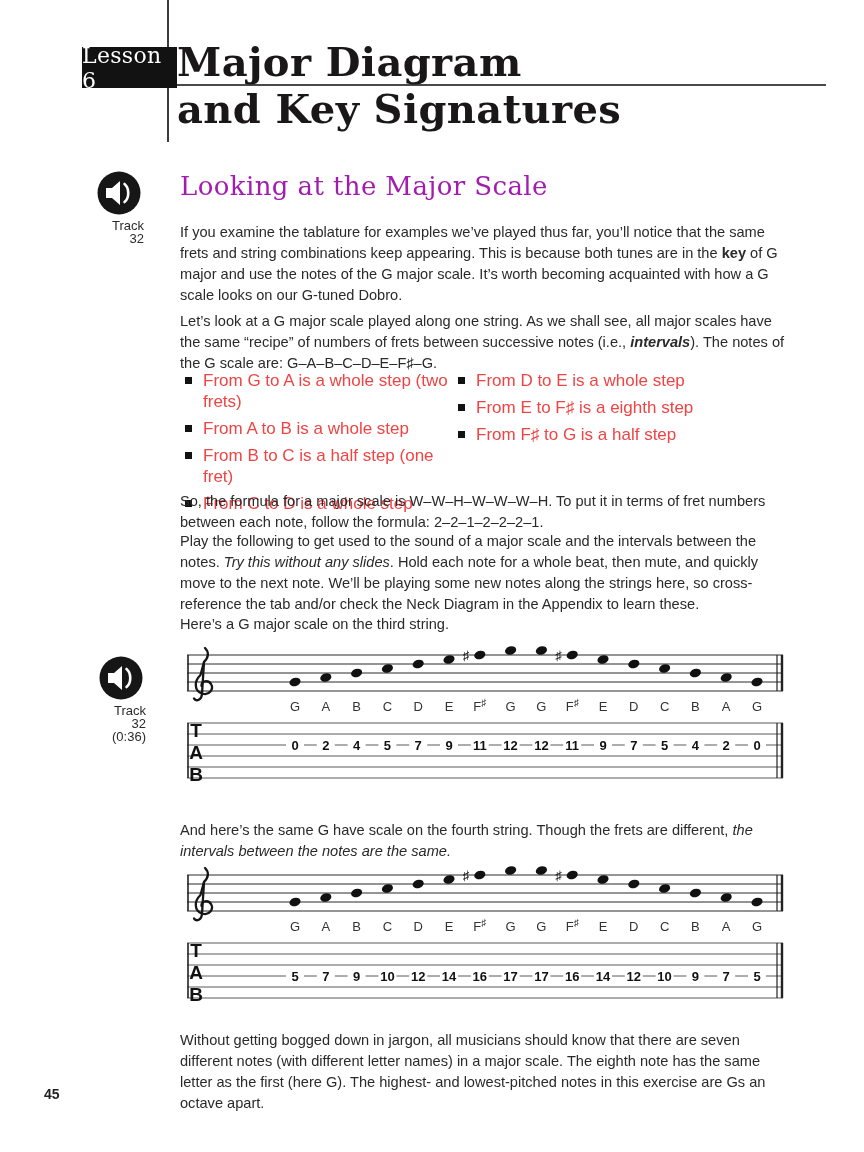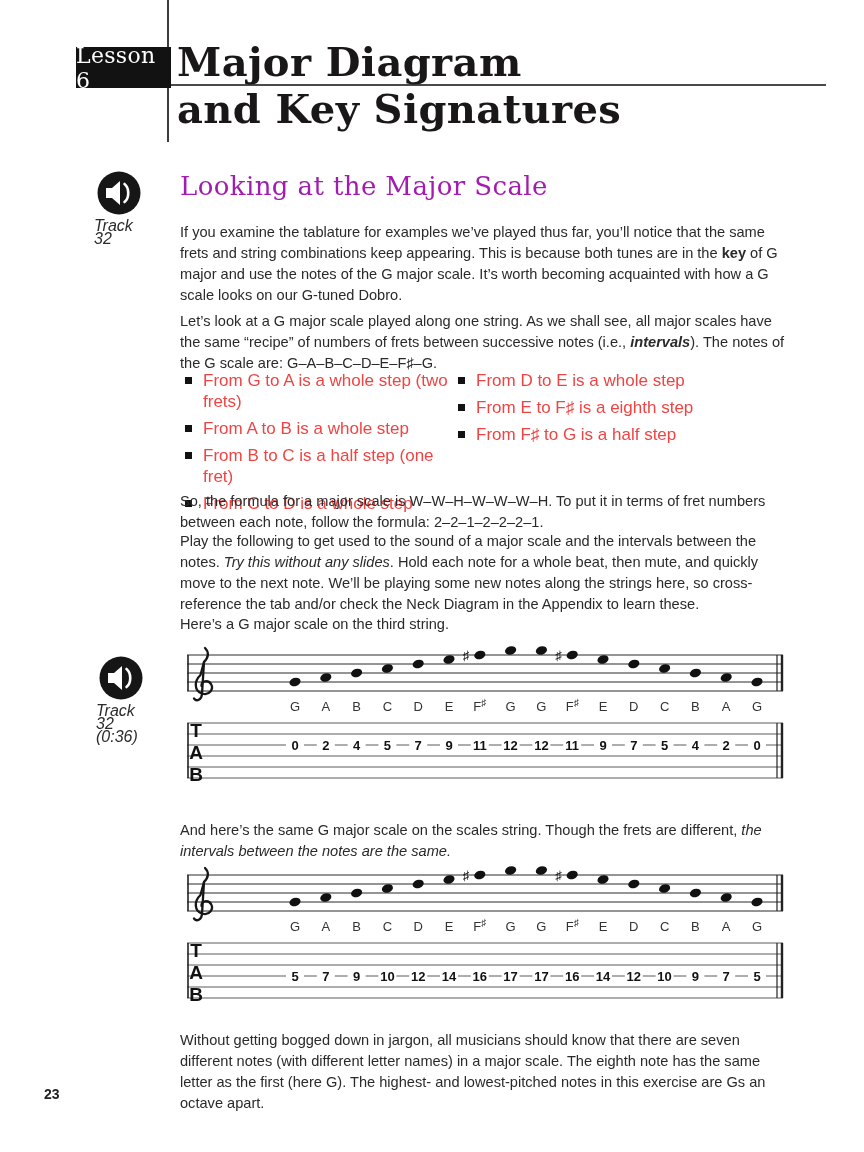--- a/index.html
+++ b/index.html
@@ -4,30 +4,30 @@
 <style>
   html,body{margin:0;padding:0;background:#e8e8e8;}
   .page{
     position:relative; width:864px; height:1152px; background:#ffffff;
     font-family:"Liberation Sans", sans-serif; color:#231f20; overflow:hidden;
     margin:0 auto;
   }
   .vrule{position:absolute; left:167px; top:0; width:2px; height:142px; background:#3c3c3c;}
   .hrule{position:absolute; left:167px; top:84px; width:659px; height:2px; background:#4a4a4a;}
   .lesson-box{
-    position:absolute; left:76px; top:47px; width:95px; height:41px; background:#121212;
+    position:absolute; left:82px; top:47px; width:95px; height:41px; background:#121212;
     color:#ffffff; font-family:"DejaVu Serif", serif; font-size:22px;
     display:flex; align-items:center; justify-content:center; letter-spacing:0.3px;
   }
   .title{
     position:absolute; left:177px; top:38px; font-family:"DejaVu Serif", serif;
     font-weight:700; font-size:40px; line-height:47px; color:#1a1718; letter-spacing:0.4px;
     white-space:nowrap;
   }
-  .audio{position:absolute; text-align:left; font-size:16px; color:#2b2b2b; line-height:13px;font-style:italic;}
+  .audio{position:absolute; text-align:right; font-size:13px; color:#2b2b2b; line-height:13px;}
   .audio svg{display:block; margin:0 auto 3px auto;}
   .section-heading{
     position:absolute; left:180px; top:171px; font-family:"DejaVu Serif", serif;
     font-size:26px; font-weight:400; color:#a21caf; letter-spacing:0.4px; white-space:nowrap;
   }
   .para{position:absolute; left:180px; width:614px; font-size:14.6px; line-height:21px; color:#2a2a2a;}
   .seg-b{font-weight:bold;margin-top:22px;}
   .seg-i{font-style:italic;}
   .seg-bi{font-weight:bold; font-style:italic;}
   .bullets{position:absolute; left:185px; top:370px; width:606px; display:flex;}
@@ -216,21 +216,21 @@
           <ellipse cx="574" cy="37" rx="5.7" ry="4.1" fill="#111"></ellipse>
         </g>
         <text x="574" y="66" font-size="13" font-family="&quot;Liberation Sans&quot;, sans-serif" text-anchor="middle" fill="#333">G</text>
         <rect x="565" y="93.5" width="18" height="13" fill="#ffffff"></rect>
         <text x="574" y="104.5" font-size="13" font-family="&quot;Liberation Sans&quot;, sans-serif" font-weight="bold" text-anchor="middle" fill="#111">0</text>
         <text x="13" y="92" font-size="19" font-family="&quot;Liberation Sans&quot;, sans-serif" font-weight="bold" text-anchor="middle" fill="#111">T</text>
         <text x="13" y="114" font-size="19" font-family="&quot;Liberation Sans&quot;, sans-serif" font-weight="bold" text-anchor="middle" fill="#111">A</text>
         <text x="13" y="136" font-size="19" font-family="&quot;Liberation Sans&quot;, sans-serif" font-weight="bold" text-anchor="middle" fill="#111">B</text>
       </svg></div>
 
-  <div class="para" style="top:820px;"><span>And here’s the same G major scale on the scales string. Though the frets are different, </span><span class="seg-i">the intervals between the notes are the same.</span></div>
+  <div class="para" style="top:820px;"><span>And here’s the same G have scale on the fourth string. Though the frets are different, </span><span class="seg-i">the intervals between the notes are the same.</span></div>
 
   <div class="music" style="top:865px;"><svg width="604" height="142" viewBox="0 0 604 142">
         <line x1="4" y1="10" x2="600" y2="10" stroke="#2b2b2b" stroke-width="1"></line>
         <line x1="4" y1="19" x2="600" y2="19" stroke="#2b2b2b" stroke-width="1"></line>
         <line x1="4" y1="28" x2="600" y2="28" stroke="#2b2b2b" stroke-width="1"></line>
         <line x1="4" y1="37" x2="600" y2="37" stroke="#2b2b2b" stroke-width="1"></line>
         <line x1="4" y1="46" x2="600" y2="46" stroke="#2b2b2b" stroke-width="1"></line>
         <line x1="4" y1="78" x2="600" y2="78" stroke="#5a5a5a" stroke-width="1"></line>
         <line x1="4" y1="89" x2="600" y2="89" stroke="#5a5a5a" stroke-width="1"></line>
         <line x1="4" y1="100" x2="600" y2="100" stroke="#5a5a5a" stroke-width="1"></line>
@@ -345,15 +345,15 @@
         <text x="574" y="66" font-size="13" font-family="&quot;Liberation Sans&quot;, sans-serif" text-anchor="middle" fill="#333">G</text>
         <rect x="565" y="104.5" width="18" height="13" fill="#ffffff"></rect>
         <text x="574" y="115.5" font-size="13" font-family="&quot;Liberation Sans&quot;, sans-serif" font-weight="bold" text-anchor="middle" fill="#111">5</text>
         <text x="13" y="92" font-size="19" font-family="&quot;Liberation Sans&quot;, sans-serif" font-weight="bold" text-anchor="middle" fill="#111">T</text>
         <text x="13" y="114" font-size="19" font-family="&quot;Liberation Sans&quot;, sans-serif" font-weight="bold" text-anchor="middle" fill="#111">A</text>
         <text x="13" y="136" font-size="19" font-family="&quot;Liberation Sans&quot;, sans-serif" font-weight="bold" text-anchor="middle" fill="#111">B</text>
       </svg></div>
 
   <div class="para" style="top:1030px;"><span>Without getting bogged down in jargon, all musicians should know that there are seven different notes (with different letter names) in a major scale. The eighth note has the same letter as the first (here G). The highest- and lowest-pitched notes in this exercise are Gs an octave apart.</span></div>
 
-  <div class="pagenum">23</div>
+  <div class="pagenum">45</div>
 
 </div>
 
 </body></html>

